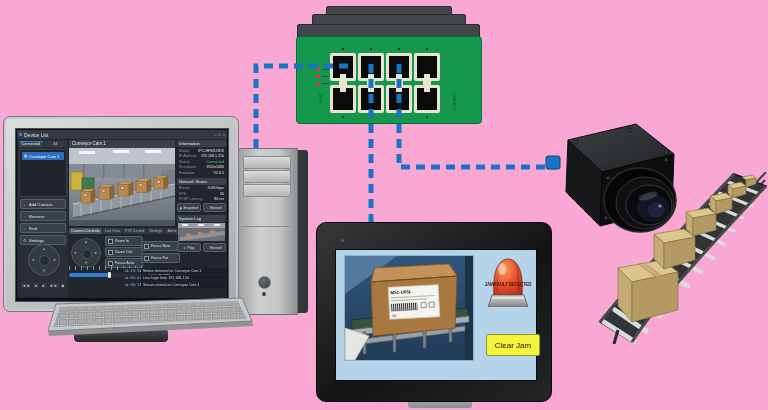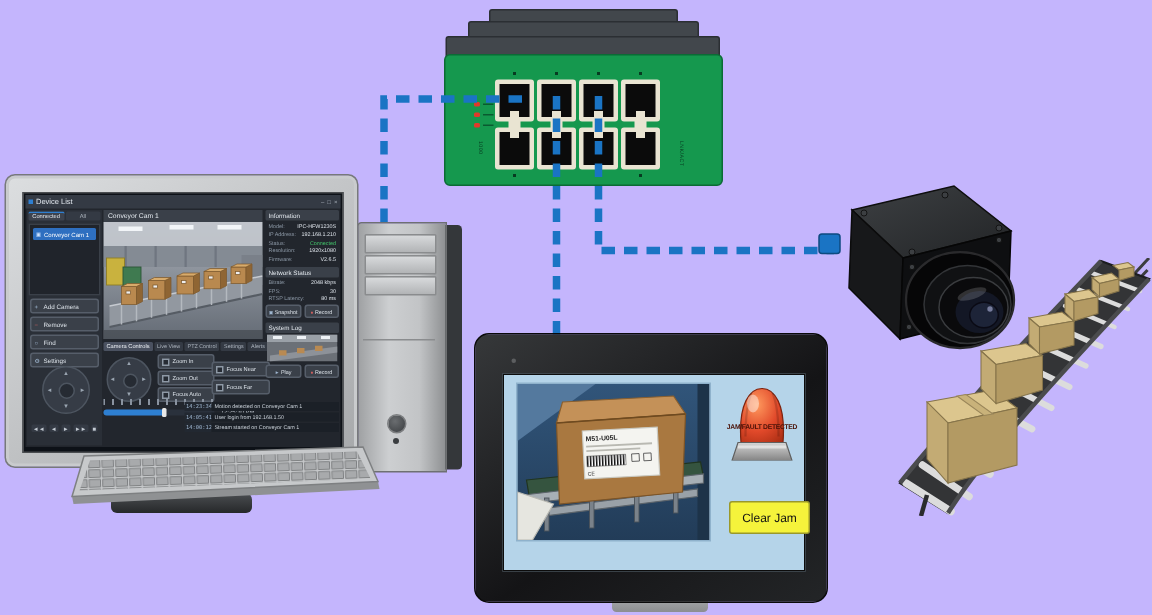--- a/index.html
+++ b/index.html
@@ -1,16 +1,16 @@
 <!DOCTYPE html>
 <html><head>
 <meta charset="utf-8">
 <style>
   html,body{margin:0;padding:0;background:#fff;}
-  .stage{position:relative;width:768px;height:410px;background:#c4b5fd;overflow:hidden;
+  .stage{position:relative;width:768px;height:410px;background:#f9a8d4;overflow:hidden;
          font-family:"Liberation Sans",sans-serif;}
   .abs{position:absolute;}
   svg{display:block;}
   svg text{font-family:"Liberation Sans",sans-serif;}
 
   
   .cables{left:0;top:0;z-index:2;pointer-events:none;}
   .sw-wrap{left:296px;top:6px;width:184px;height:116px;z-index:1;}
   .sw-fin{position:absolute;background:#42474c;border:1px solid #2b2f33;border-radius:2px;}
   .sw-body{position:absolute;left:0;top:30px;width:184px;height:86px;background:#15984e;

